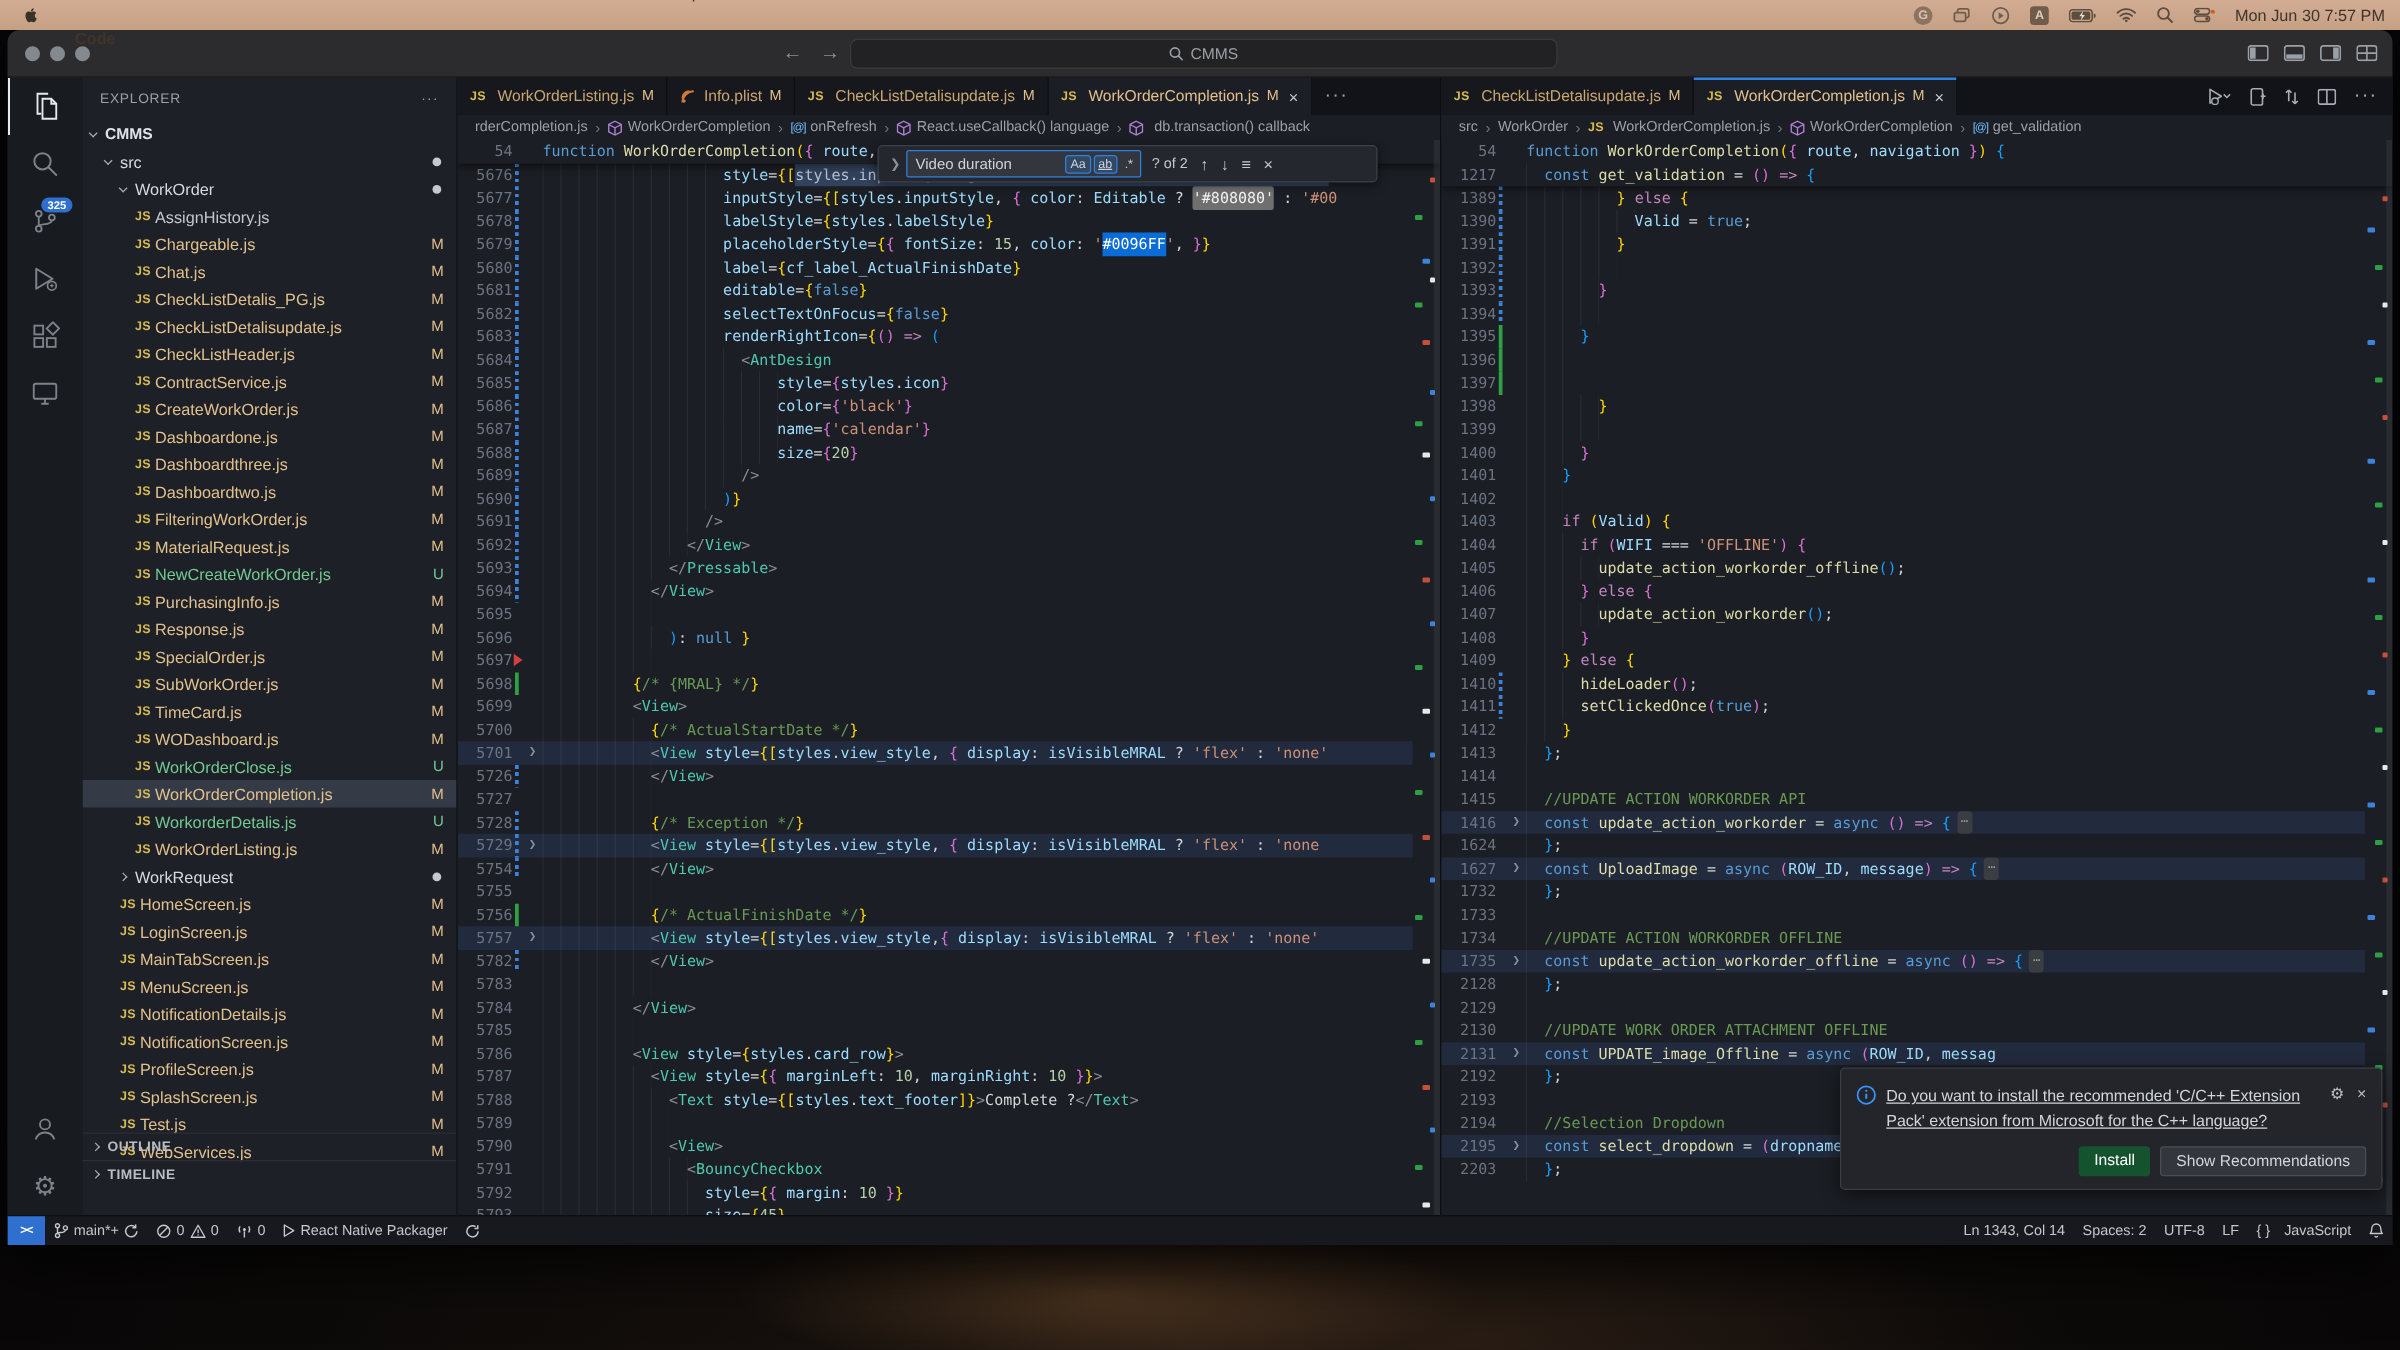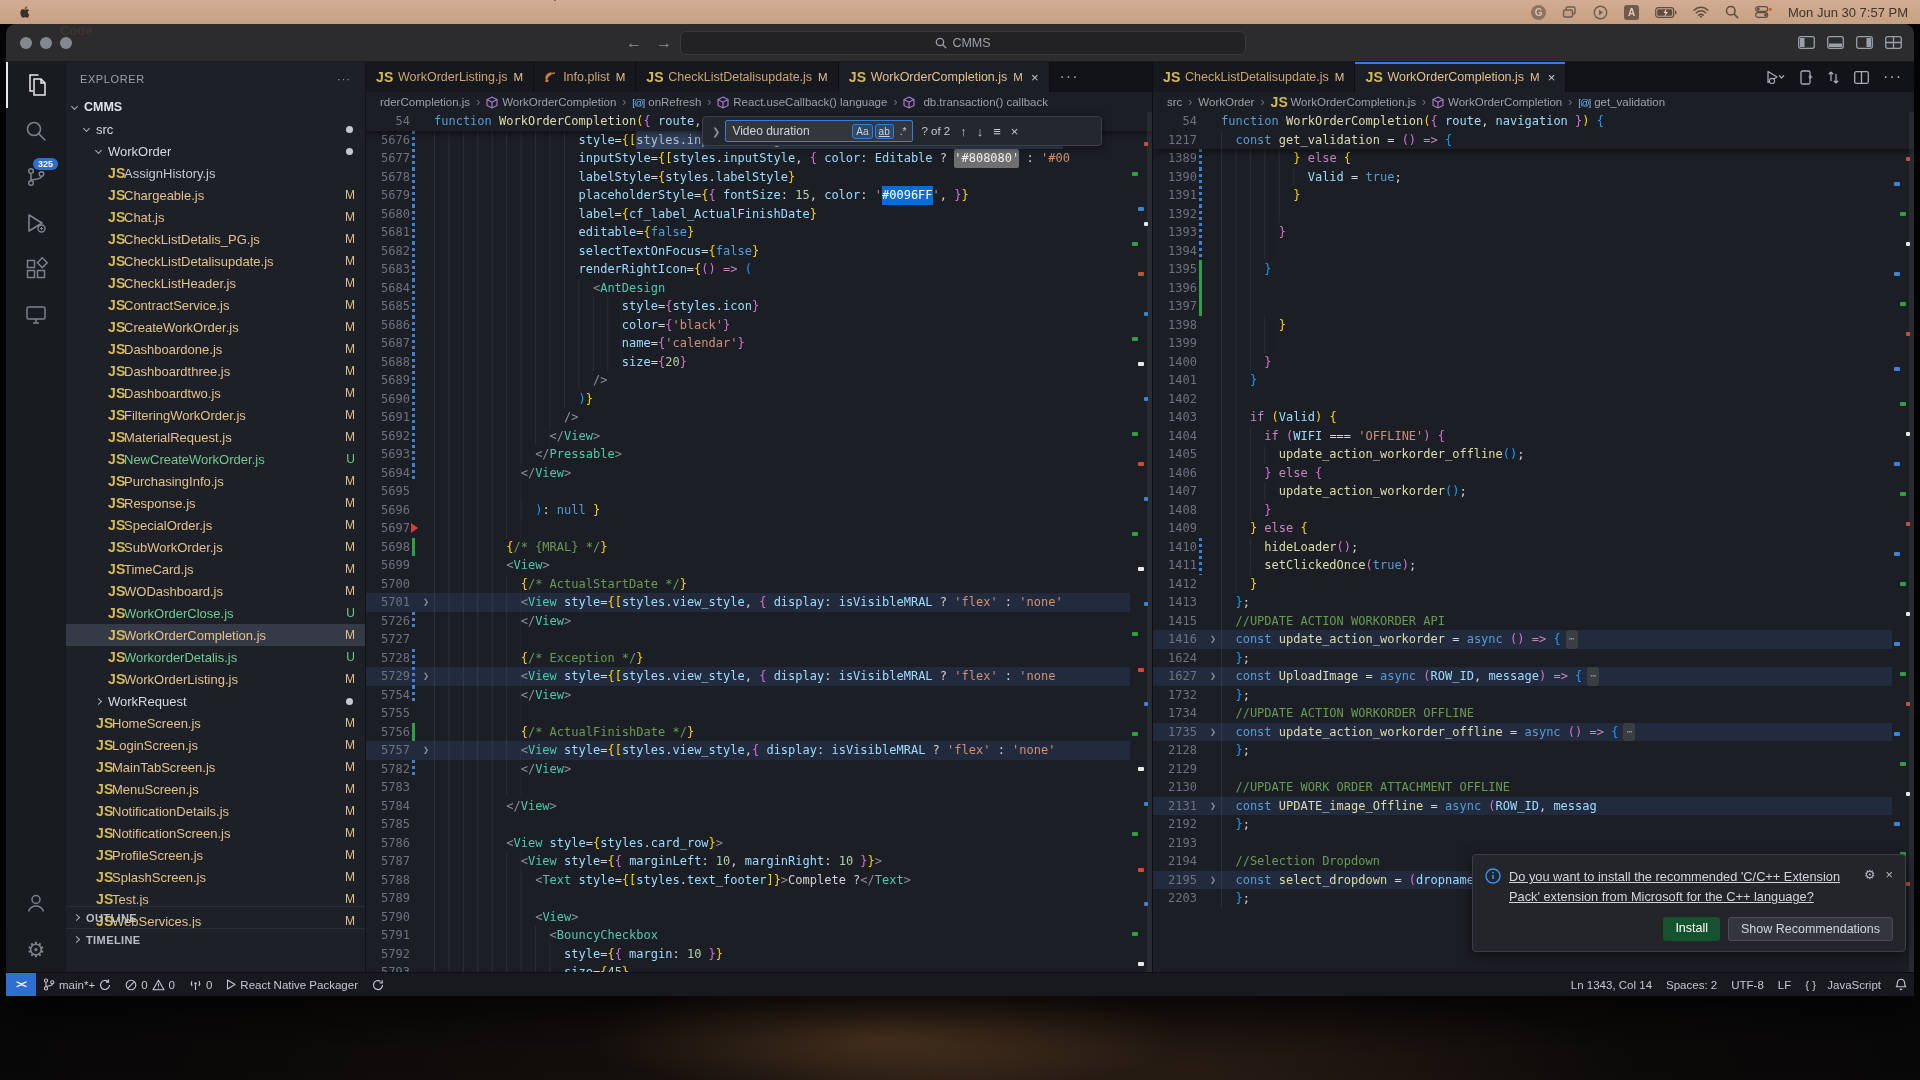--- a/index.html
+++ b/index.html
@@ -63,21 +63,21 @@
   .sb-head .more { margin-left:auto; letter-spacing:1px; color:#9aa0a8; }
   .sb-section { height:22px; display:flex; align-items:center; font-weight:bold; font-size:12.5px;
     color:#dfe2e7; padding-left:6px; }
   .tree { font-size:13px; }
   .trow { height:22px; display:flex; align-items:center; white-space:nowrap; position:relative; }
   .trow.sel { background:#343b46; }
   .chev { width:5px; height:5px; border-right:1.4px solid #aab0b9; border-bottom:1.4px solid #aab0b9;
     display:inline-block; flex:none; }
   .chev.exp { transform:rotate(45deg); margin:-2px 7px 0 0; }
   .chev.col { transform:rotate(-45deg); margin:0 7px 0 0; }
-  .js-ic { color:#d6ba54; font-size:14px; font-weight:bold; width:16px; flex:none; letter-spacing:.3px; }
+  .js-ic { color:#d6ba54; font-size:10px; font-weight:bold; width:16px; flex:none; letter-spacing:.3px; }
   .t-label { overflow:hidden; text-overflow:ellipsis; }
   .t-label.mod { color:#E2C08D; }
   .t-label.unt { color:#73C991; }
   .t-label.fold { color:#d6d9de; }
   .t-badge { margin-left:auto; margin-right:10px; font-size:12px; }
   .t-badge.m { color:#E2C08D; } .t-badge.u { color:#73C991; }
   .t-dot { margin-left:auto; margin-right:12px; width:7px; height:7px; border-radius:50%; background:#c5c9cf; }
   .sb-foot { position:absolute; left:0; right:0; display:flex; align-items:center; height:22px;
     border-top:1px solid #2a2e35; font-size:11px; font-weight:bold; color:#b9bec6; padding-left:8px; letter-spacing:.4px; }
 
@@ -786,25 +786,27 @@
           <div class="cline"><span class="lnum">1404</span><span class="gitcol"></span><span class="foldcol"></span><span class="indent" style="width:6ch"></span><span class="tk-k">if</span><span class="tk-p"> </span><span class="tk-m">(</span><span class="tk-v">WIFI</span><span class="tk-p"> === </span><span class="tk-t">'OFFLINE'</span><span class="tk-m">)</span><span class="tk-p"> </span><span class="tk-m">{</span></div>
           <div class="cline"><span class="lnum">1405</span><span class="gitcol"></span><span class="foldcol"></span><span class="indent" style="width:8ch"></span><span class="tk-f">update_action_workorder_offline</span><span class="tk-u">()</span><span class="tk-p">;</span></div>
           <div class="cline"><span class="lnum">1406</span><span class="gitcol"></span><span class="foldcol"></span><span class="indent" style="width:6ch"></span><span class="tk-m">}</span><span class="tk-p"> </span><span class="tk-k">else</span><span class="tk-p"> </span><span class="tk-m">{</span></div>
           <div class="cline"><span class="lnum">1407</span><span class="gitcol"></span><span class="foldcol"></span><span class="indent" style="width:8ch"></span><span class="tk-f">update_action_workorder</span><span class="tk-u">()</span><span class="tk-p">;</span></div>
           <div class="cline"><span class="lnum">1408</span><span class="gitcol"></span><span class="foldcol"></span><span class="indent" style="width:6ch"></span><span class="tk-m">}</span></div>
           <div class="cline"><span class="lnum">1409</span><span class="gitcol"></span><span class="foldcol"></span><span class="indent" style="width:4ch"></span><span class="tk-b">}</span><span class="tk-p"> </span><span class="tk-k">else</span><span class="tk-p"> </span><span class="tk-b">{</span></div>
           <div class="cline"><span class="lnum">1410</span><span class="gitcol m"></span><span class="foldcol"></span><span class="indent" style="width:6ch"></span><span class="tk-f">hideLoader</span><span class="tk-m">()</span><span class="tk-p">;</span></div>
           <div class="cline"><span class="lnum">1411</span><span class="gitcol m"></span><span class="foldcol"></span><span class="indent" style="width:6ch"></span><span class="tk-f">setClickedOnce</span><span class="tk-m">(</span><span class="tk-s">true</span><span class="tk-m">)</span><span class="tk-p">;</span></div>
           <div class="cline"><span class="lnum">1412</span><span class="gitcol"></span><span class="foldcol"></span><span class="indent" style="width:4ch"></span><span class="tk-b">}</span></div>
           <div class="cline"><span class="lnum">1413</span><span class="gitcol"></span><span class="foldcol"></span><span class="indent" style="width:2ch"></span><span class="tk-u">}</span><span class="tk-p">;</span></div>
+          <div class="cline"><span class="lnum">1414</span><span class="gitcol"></span><span class="foldcol"></span><span class="indent" style="width:2ch"></span></div>
           <div class="cline"><span class="lnum">1415</span><span class="gitcol"></span><span class="foldcol"></span><span class="indent" style="width:2ch"></span><span class="tk-c">//UPDATE ACTION WORKORDER API</span></div>
           <div class="cline hl"><span class="lnum">1416</span><span class="gitcol"></span><span class="foldcol">❯</span><span class="indent" style="width:2ch"></span><span class="tk-s">const</span><span class="tk-p"> </span><span class="tk-f">update_action_workorder</span><span class="tk-p"> = </span><span class="tk-s">async</span><span class="tk-p"> </span><span class="tk-m">()</span><span class="tk-k"> =&gt; </span><span class="tk-u">{</span><span class="tk-e">⋯</span></div>
           <div class="cline"><span class="lnum">1624</span><span class="gitcol"></span><span class="foldcol"></span><span class="indent" style="width:2ch"></span><span class="tk-u">}</span><span class="tk-p">;</span></div>
           <div class="cline hl"><span class="lnum">1627</span><span class="gitcol"></span><span class="foldcol">❯</span><span class="indent" style="width:2ch"></span><span class="tk-s">const</span><span class="tk-p"> </span><span class="tk-f">UploadImage</span><span class="tk-p"> = </span><span class="tk-s">async</span><span class="tk-p"> </span><span class="tk-m">(</span><span class="tk-v">ROW_ID</span><span class="tk-p">, </span><span class="tk-v">message</span><span class="tk-m">)</span><span class="tk-k"> =&gt; </span><span class="tk-u">{</span><span class="tk-e">⋯</span></div>
           <div class="cline"><span class="lnum">1732</span><span class="gitcol"></span><span class="foldcol"></span><span class="indent" style="width:2ch"></span><span class="tk-u">}</span><span class="tk-p">;</span></div>
+          <div class="cline"><span class="lnum">1733</span><span class="gitcol"></span><span class="foldcol"></span><span class="indent" style="width:2ch"></span></div>
           <div class="cline"><span class="lnum">1734</span><span class="gitcol"></span><span class="foldcol"></span><span class="indent" style="width:2ch"></span><span class="tk-c">//UPDATE ACTION WORKORDER OFFLINE</span></div>
           <div class="cline hl"><span class="lnum">1735</span><span class="gitcol"></span><span class="foldcol">❯</span><span class="indent" style="width:2ch"></span><span class="tk-s">const</span><span class="tk-p"> </span><span class="tk-f">update_action_workorder_offline</span><span class="tk-p"> = </span><span class="tk-s">async</span><span class="tk-p"> </span><span class="tk-m">()</span><span class="tk-k"> =&gt; </span><span class="tk-u">{</span><span class="tk-e">⋯</span></div>
           <div class="cline"><span class="lnum">2128</span><span class="gitcol"></span><span class="foldcol"></span><span class="indent" style="width:2ch"></span><span class="tk-u">}</span><span class="tk-p">;</span></div>
           <div class="cline"><span class="lnum">2129</span><span class="gitcol"></span><span class="foldcol"></span><span class="indent" style="width:2ch"></span></div>
           <div class="cline"><span class="lnum">2130</span><span class="gitcol"></span><span class="foldcol"></span><span class="indent" style="width:2ch"></span><span class="tk-c">//UPDATE WORK ORDER ATTACHMENT OFFLINE</span></div>
           <div class="cline hl"><span class="lnum">2131</span><span class="gitcol"></span><span class="foldcol">❯</span><span class="indent" style="width:2ch"></span><span class="tk-s">const</span><span class="tk-p"> </span><span class="tk-f">UPDATE_image_Offline</span><span class="tk-p"> = </span><span class="tk-s">async</span><span class="tk-p"> </span><span class="tk-m">(</span><span class="tk-v">ROW_ID</span><span class="tk-p">, </span><span class="tk-v">messag</span></div>
           <div class="cline"><span class="lnum">2192</span><span class="gitcol"></span><span class="foldcol"></span><span class="indent" style="width:2ch"></span><span class="tk-u">}</span><span class="tk-p">;</span></div>
           <div class="cline"><span class="lnum">2193</span><span class="gitcol"></span><span class="foldcol"></span><span class="indent" style="width:2ch"></span></div>
           <div class="cline"><span class="lnum">2194</span><span class="gitcol"></span><span class="foldcol"></span><span class="indent" style="width:2ch"></span><span class="tk-c">//Selection Dropdown</span></div>
           <div class="cline hl"><span class="lnum">2195</span><span class="gitcol"></span><span class="foldcol">❯</span><span class="indent" style="width:2ch"></span><span class="tk-s">const</span><span class="tk-p"> </span><span class="tk-f">select_dropdown</span><span class="tk-p"> = </span><span class="tk-m">(</span><span class="tk-v">dropname</span></div>

